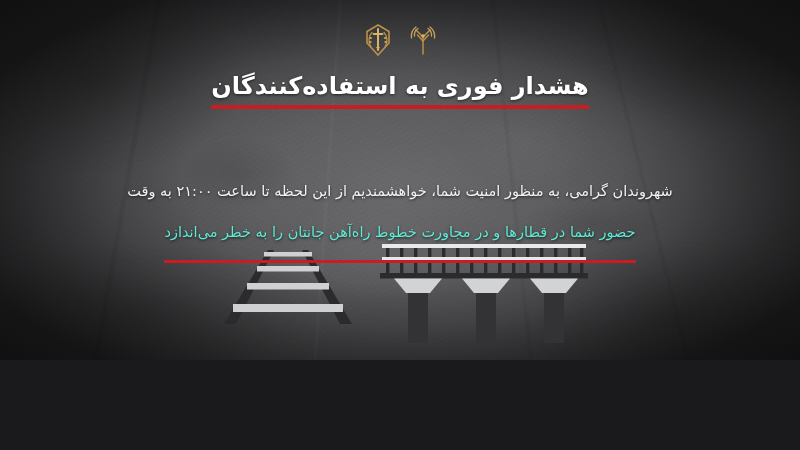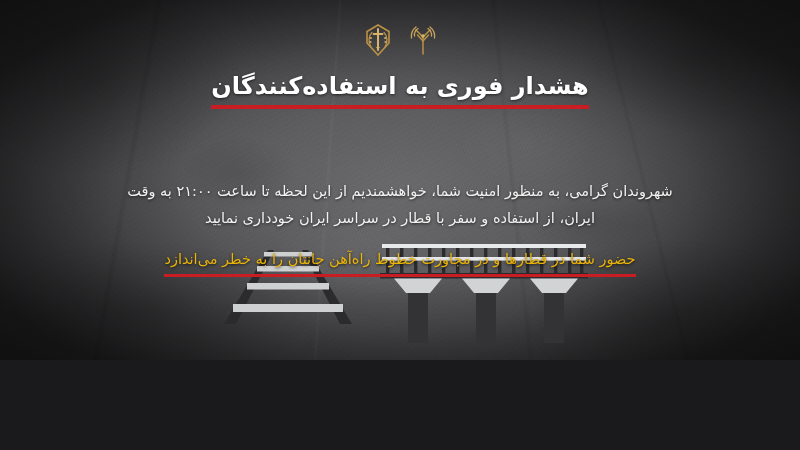--- a/index.html
+++ b/index.html
@@ -128,27 +128,27 @@
     letter-spacing: .1px;
     text-shadow: 0 1px 3px rgba(0,0,0,.66);
     padding: 0 70px;
   }
   .warn-wrap {
     margin-top: 16px;
     text-align: center;
   }
   .warn-line {
     display: inline-block;
-    color: #eab308;
+    color: #5eead4;
     font-size: 14.5px;
     font-weight: 400;
     line-height: 1.6;
     letter-spacing: .1px;
     text-shadow: 0 1px 3px rgba(0,0,0,.72);
-    padding-bottom: 3px;
+    padding-bottom: 16px;
     border-bottom: 3px solid var(--accent, #c81e23);
   }
 
   
   .graphics {
     position: absolute;
     left: 0;
     right: 0;
     bottom: 0;
     height: 160px;
@@ -205,21 +205,20 @@
     </svg>
 
   </div>
 
   <div class="headline">
     <span class="headline-line">هشدار فوری به استفاده‌کنندگان</span>
   </div>
 
   <div class="body-text">
     <span class="body-line">شهروندان گرامی، به منظور امنیت شما، خواهشمندیم از این لحظه تا ساعت ۲۱:۰۰ به وقت</span>
-    <span class="body-line">ایران، از استفاده و سفر با قطار در سراسر ایران خودداری نمایید</span>
     <div class="warn-wrap">
       <span class="warn-line">حضور شما در قطارها و در مجاورت خطوط راه‌آهن جانتان را به خطر می‌اندازد</span>
     </div>
   </div>
 
   <div class="graphics">
 
     <svg class="gfx-track" width="148" height="78" viewBox="0 0 148 78">
       <g fill="#2b2b2d">
         <polygon points="54,0 60,0 22,74 10,74"></polygon>

